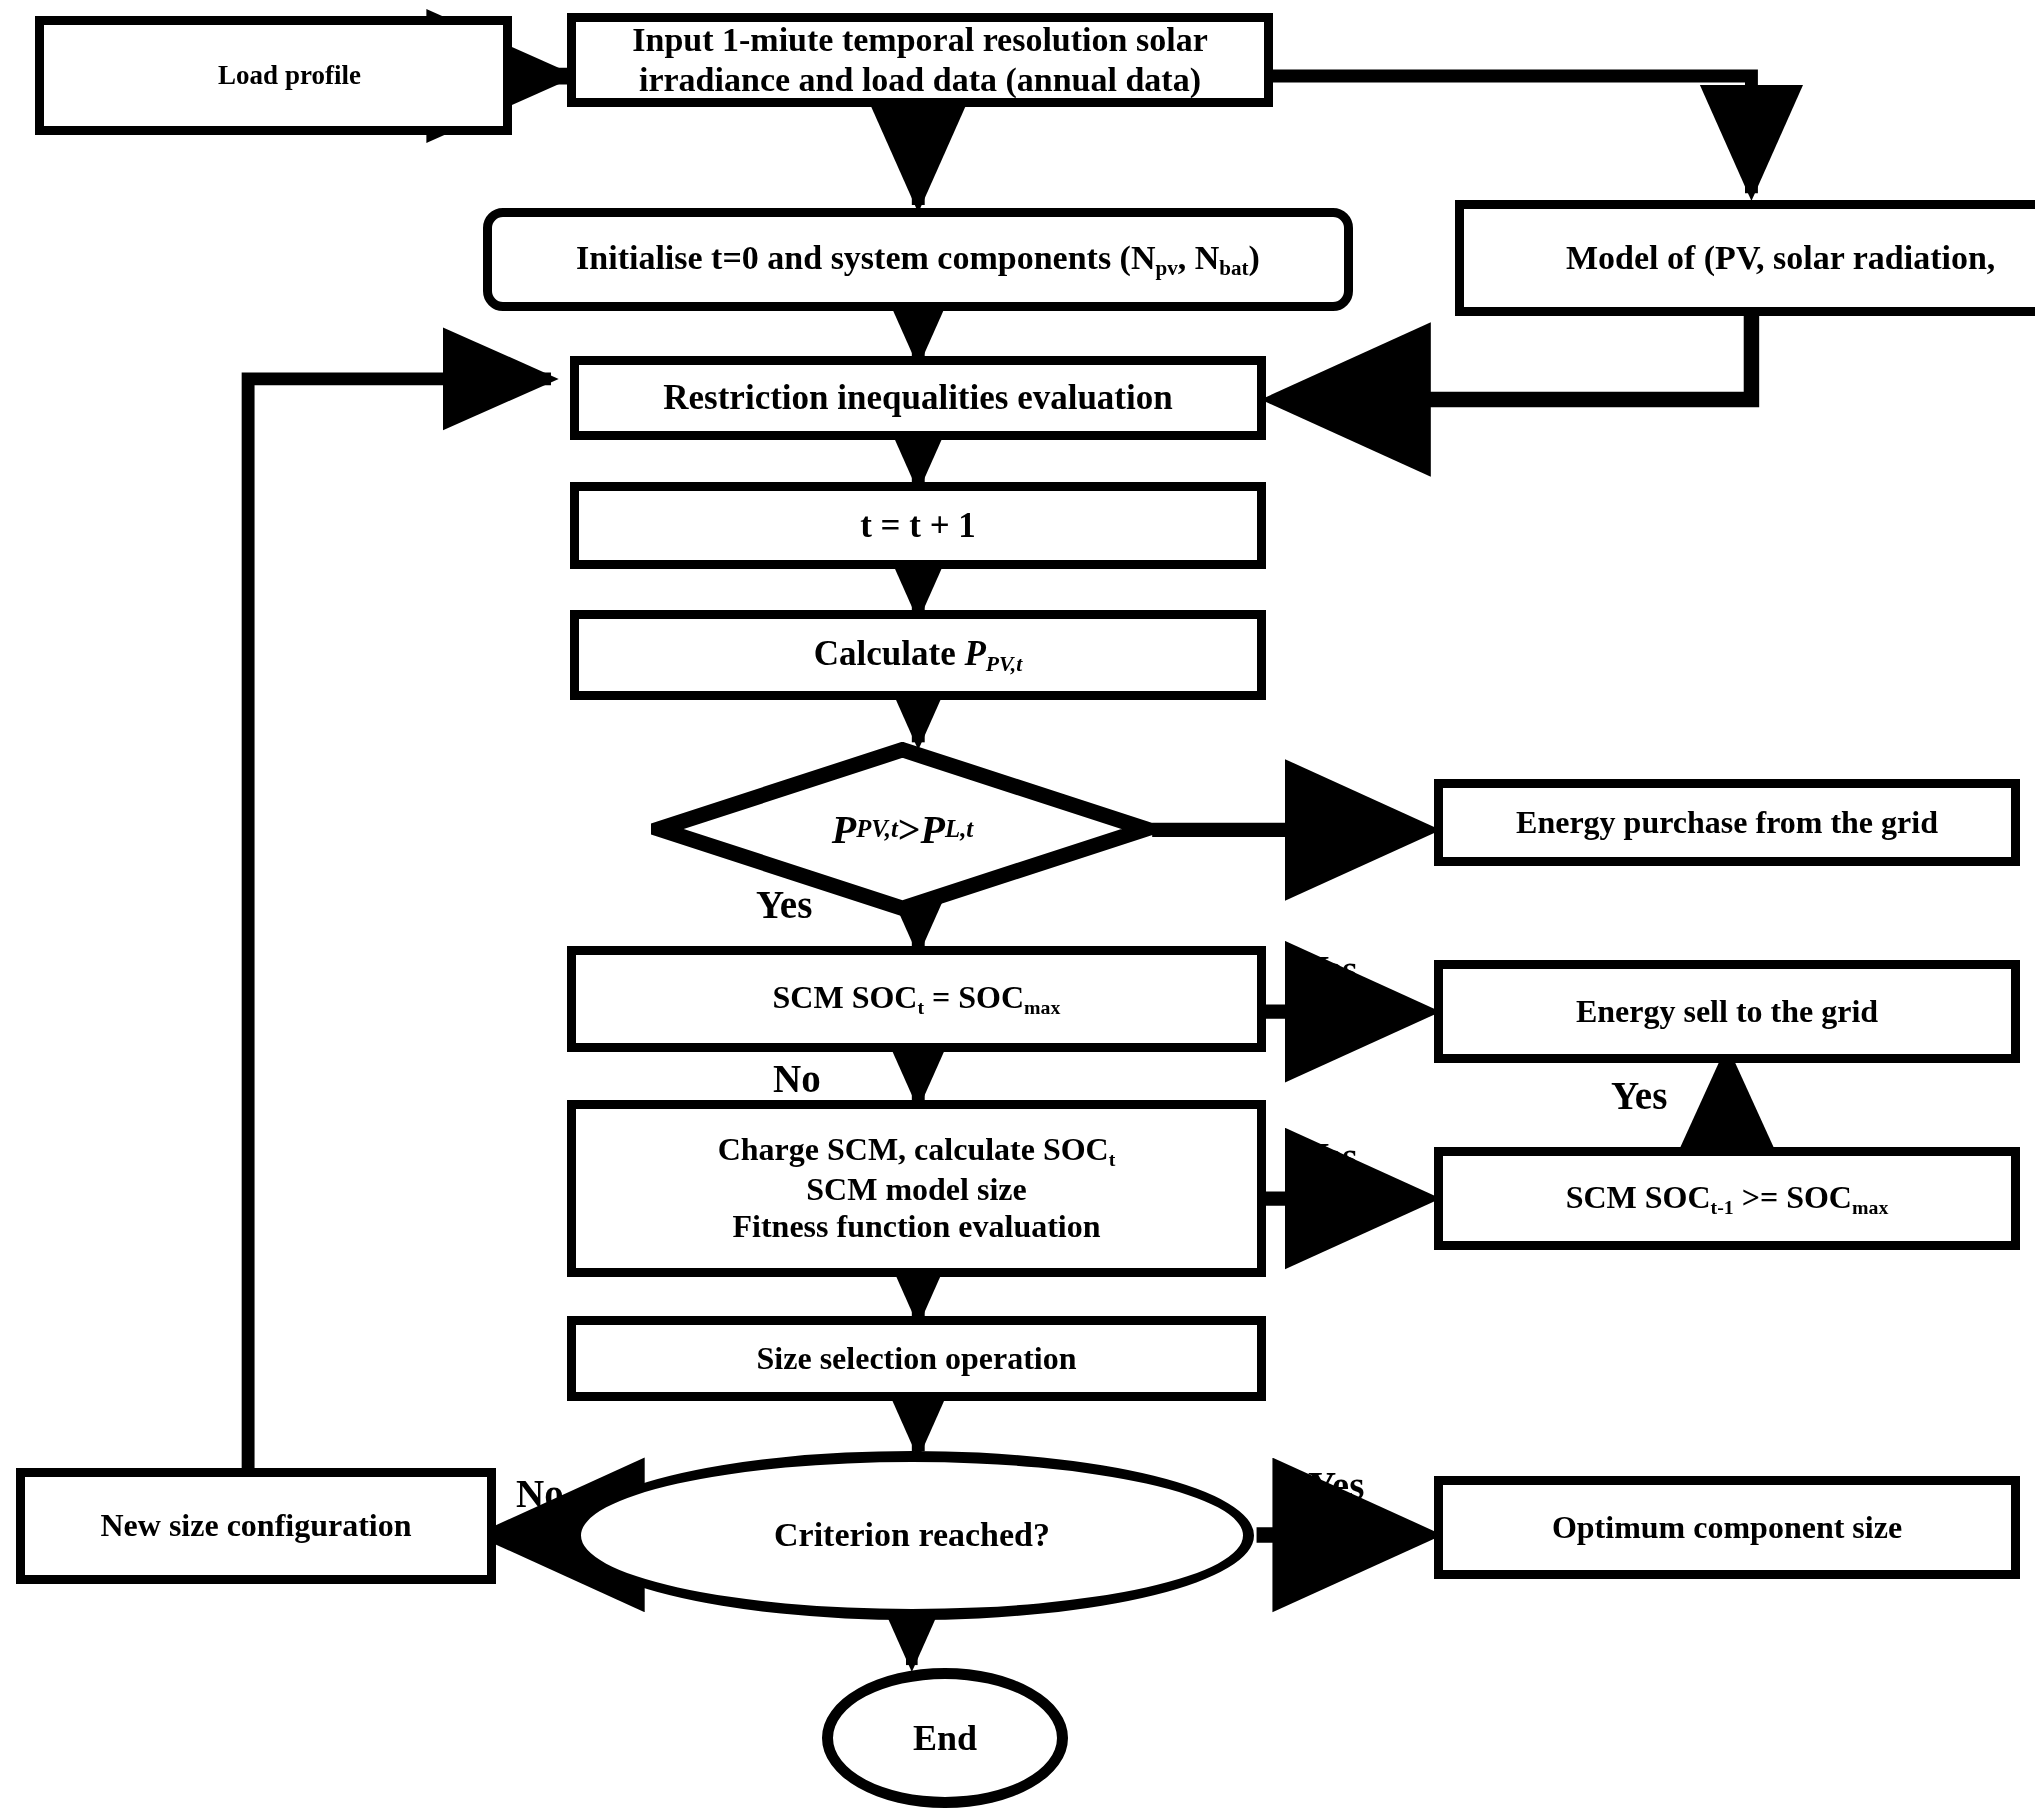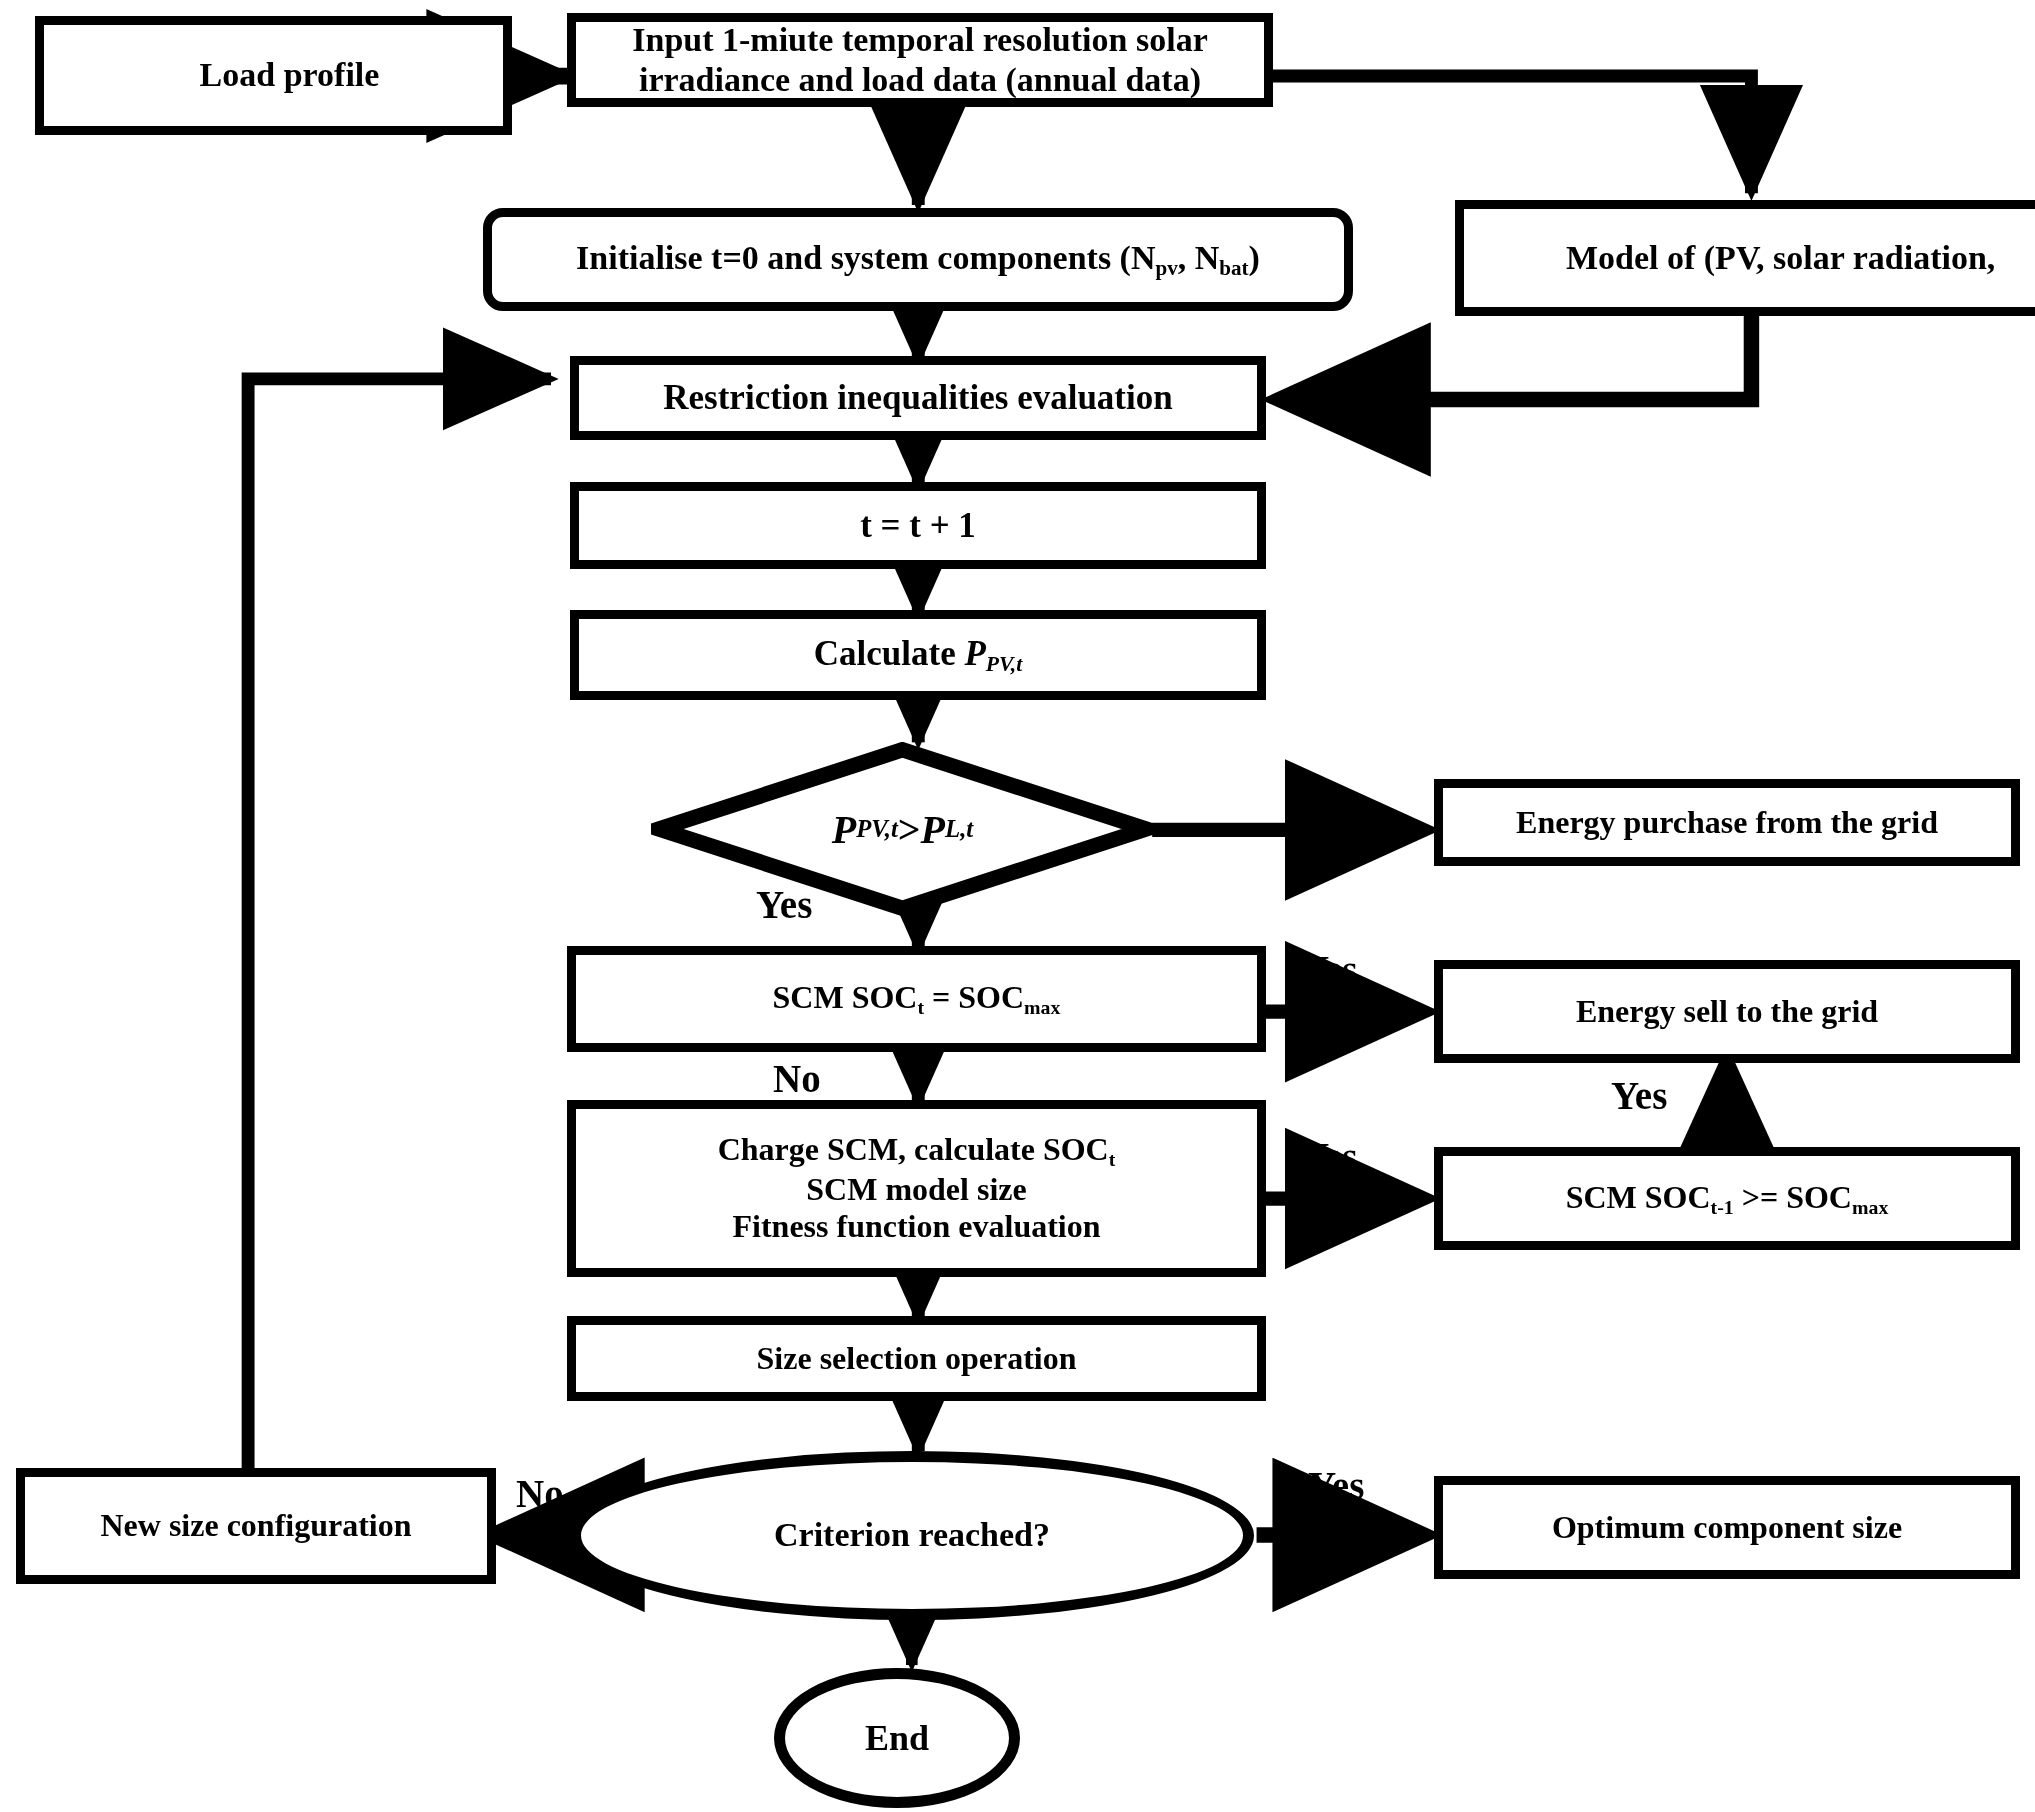--- a/index.html
+++ b/index.html
@@ -128,21 +128,21 @@
 
     <line x1="1425" y1="2170" x2="1425" y2="2252" stroke="#000" stroke-width="20" marker-end="url(#ah)"></line>
 
     <line x1="880" y1="2382" x2="770" y2="2382" stroke="#000" stroke-width="24" marker-end="url(#ahS)"></line>
 
     <line x1="1950" y1="2382" x2="2205" y2="2382" stroke="#000" stroke-width="24" marker-end="url(#ahS)"></line>
 
     <line x1="1415" y1="2512" x2="1415" y2="2584" stroke="#000" stroke-width="18" marker-end="url(#ah)"></line>
   </svg>
 
-  <div class="node proc" style="left:35px; top:16px; width:477px; height:119px; font-size:34px;padding-left:32px;">
+  <div class="node proc" style="left:35px; top:16px; width:477px; height:119px; font-size:27px;padding-left:32px;">
     <span>Load profile</span>
   </div>
 
   <div class="node proc" style="left:567px; top:13px; width:706px; height:94px; font-size:34px; padding:0 17px;">
     <span>Input 1-miute temporal resolution solar irradiance and load data (annual data)</span>
   </div>
 
   <div class="node proc" style="left:483px; top:208px; width:870px; height:103px; font-size:34px;border-radius:20px;">
     <span><span>Initialise t=0  and system components (N</span><sub>pv</sub><span>, N</span><sub>bat</sub><span>)</span></span>
   </div>
@@ -207,21 +207,21 @@
   </div>
 
   <div class="node proc" style="left:16px; top:1468px; width:480px; height:116px; font-size:32px;">
     <span>New size configuration</span>
   </div>
 
   <div class="node proc" style="left:1434px; top:1476px; width:586px; height:103px; font-size:32px;">
     <span>Optimum component size</span>
   </div>
 
-  <div class="node ellipse" style="left:774px; top:1668px; width:246px; height:140px; font-size:36px;">
+  <div class="node ellipse" style="left:822px; top:1668px; width:246px; height:140px; font-size:36px;">
     <span>End</span>
   </div>
 
   <div class="edge-label" style="left:1301px; top:770px;">No</div>
 
   <div class="edge-label" style="left:756px; top:882px;">Yes</div>
 
   <div class="edge-label" style="left:1301px; top:947px;">Yes</div>
 
   <div class="edge-label" style="left:773px; top:1056px;">No</div>

